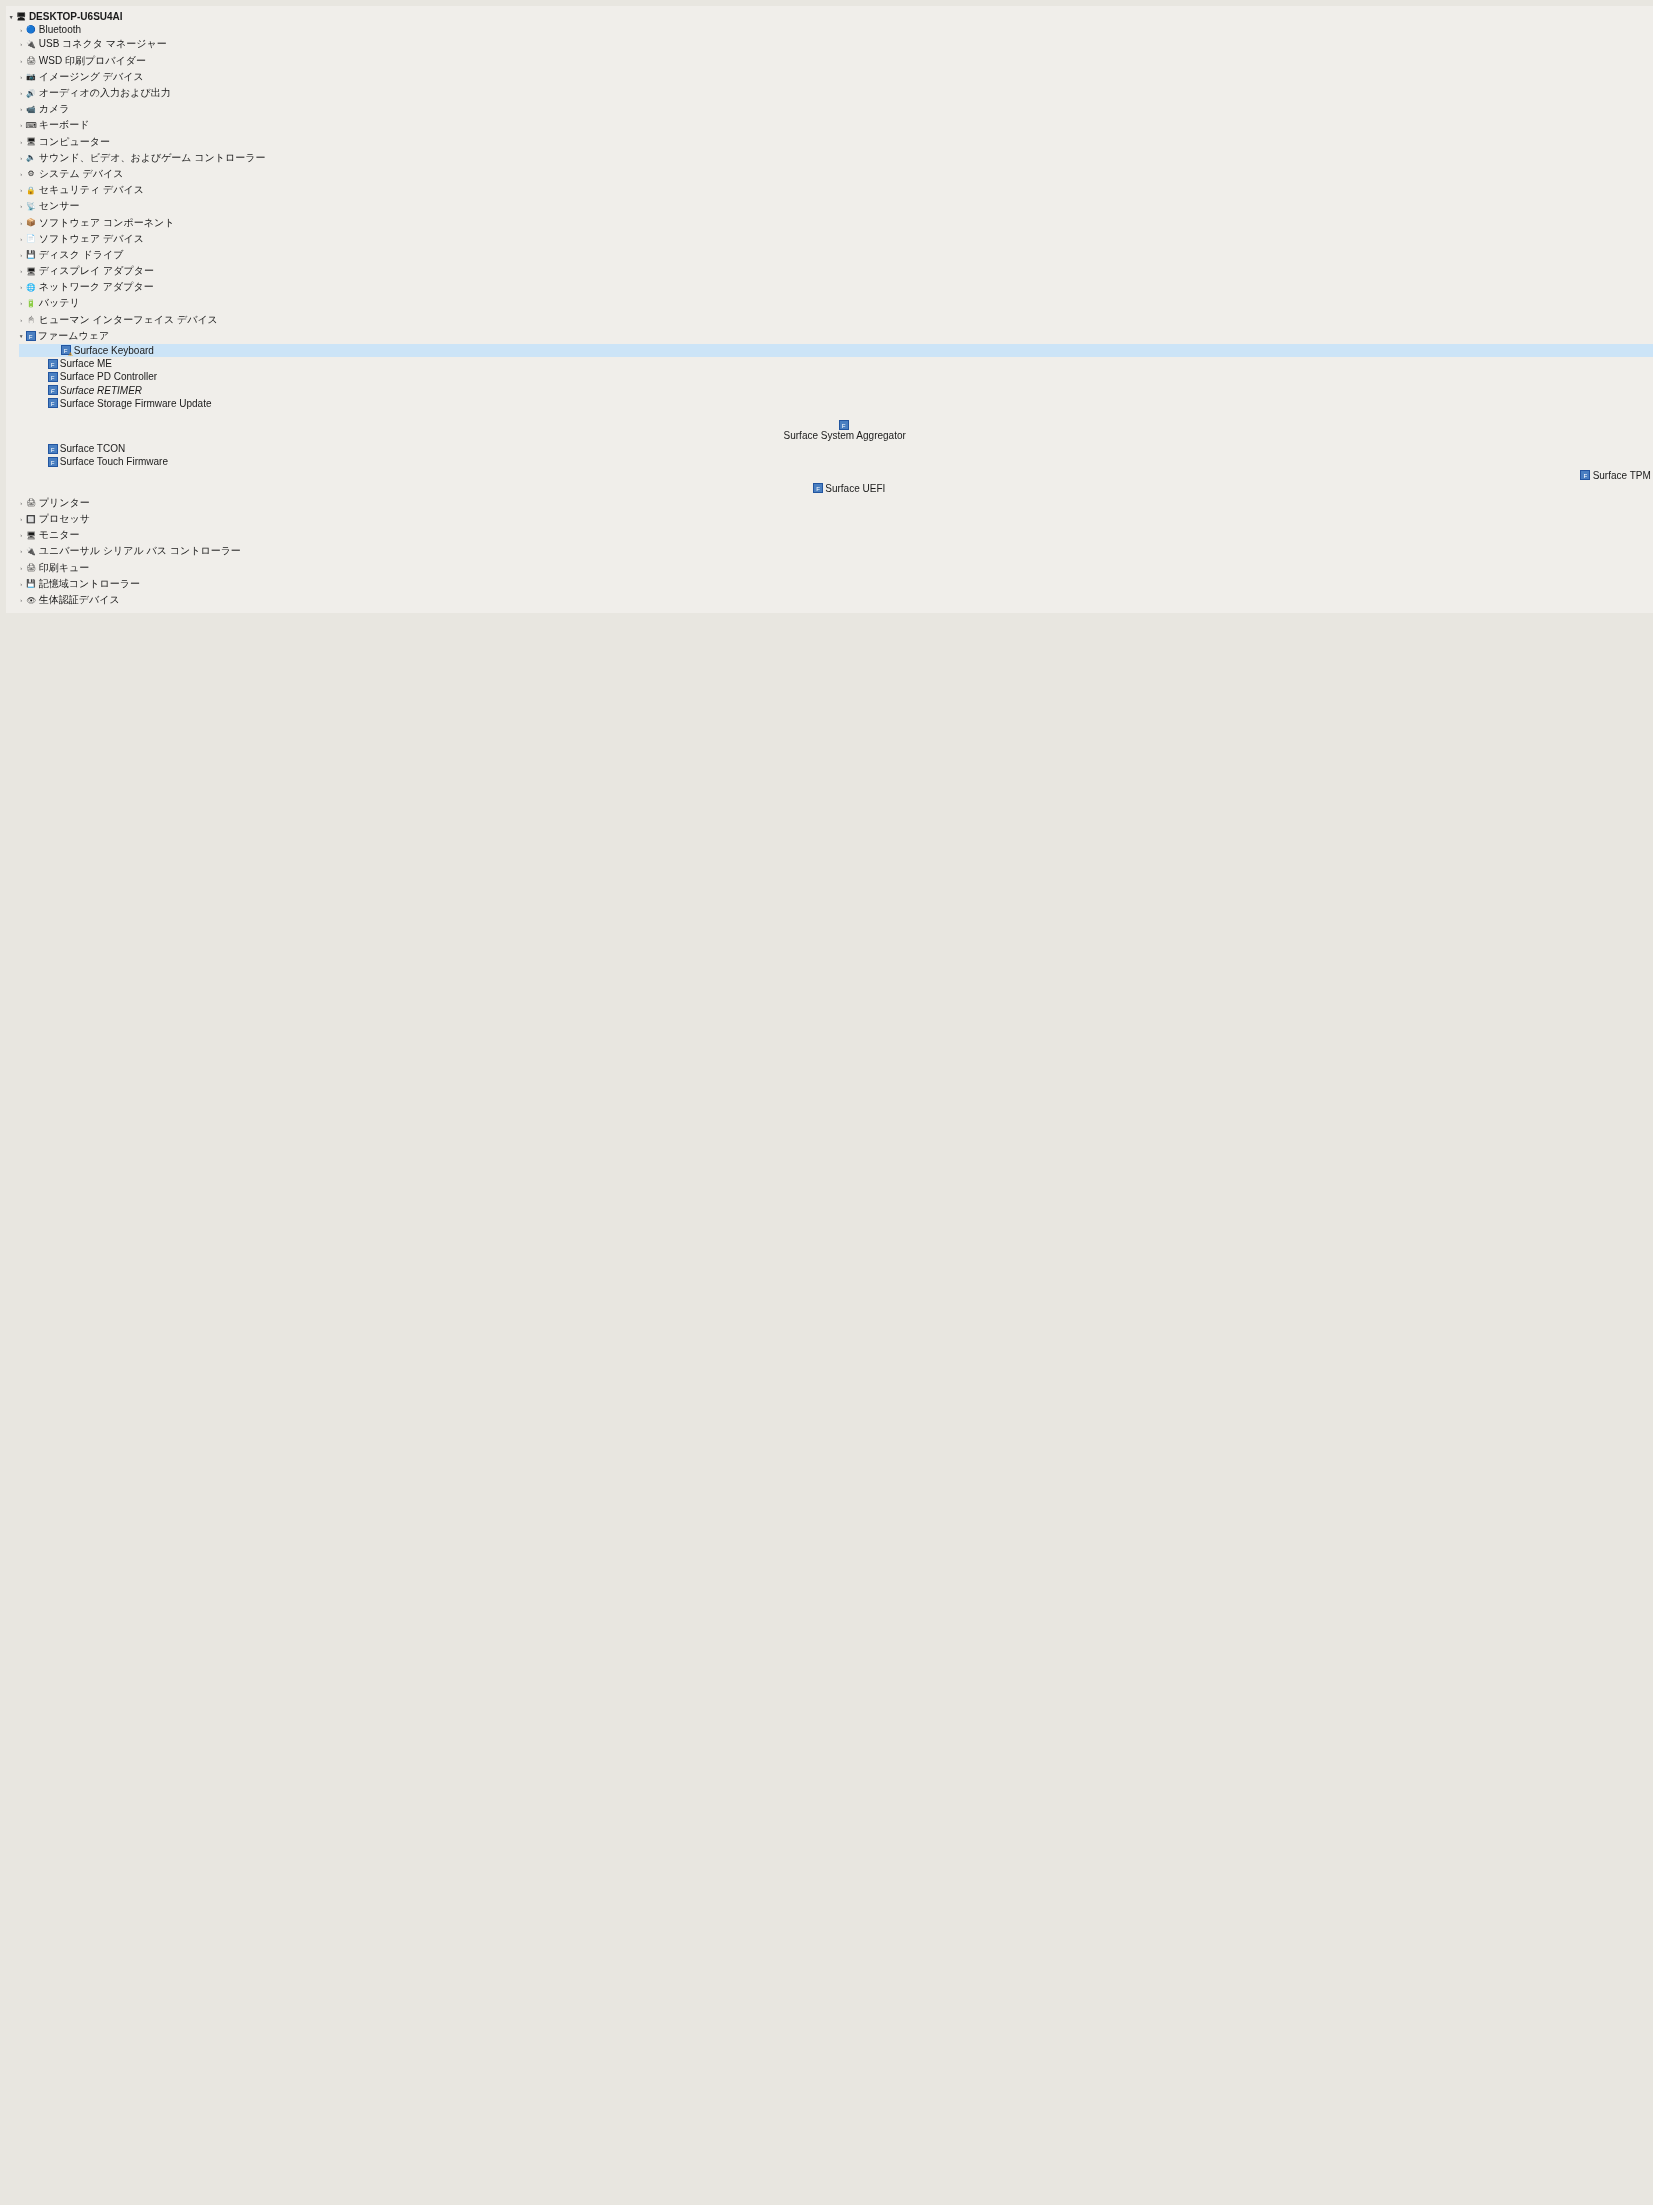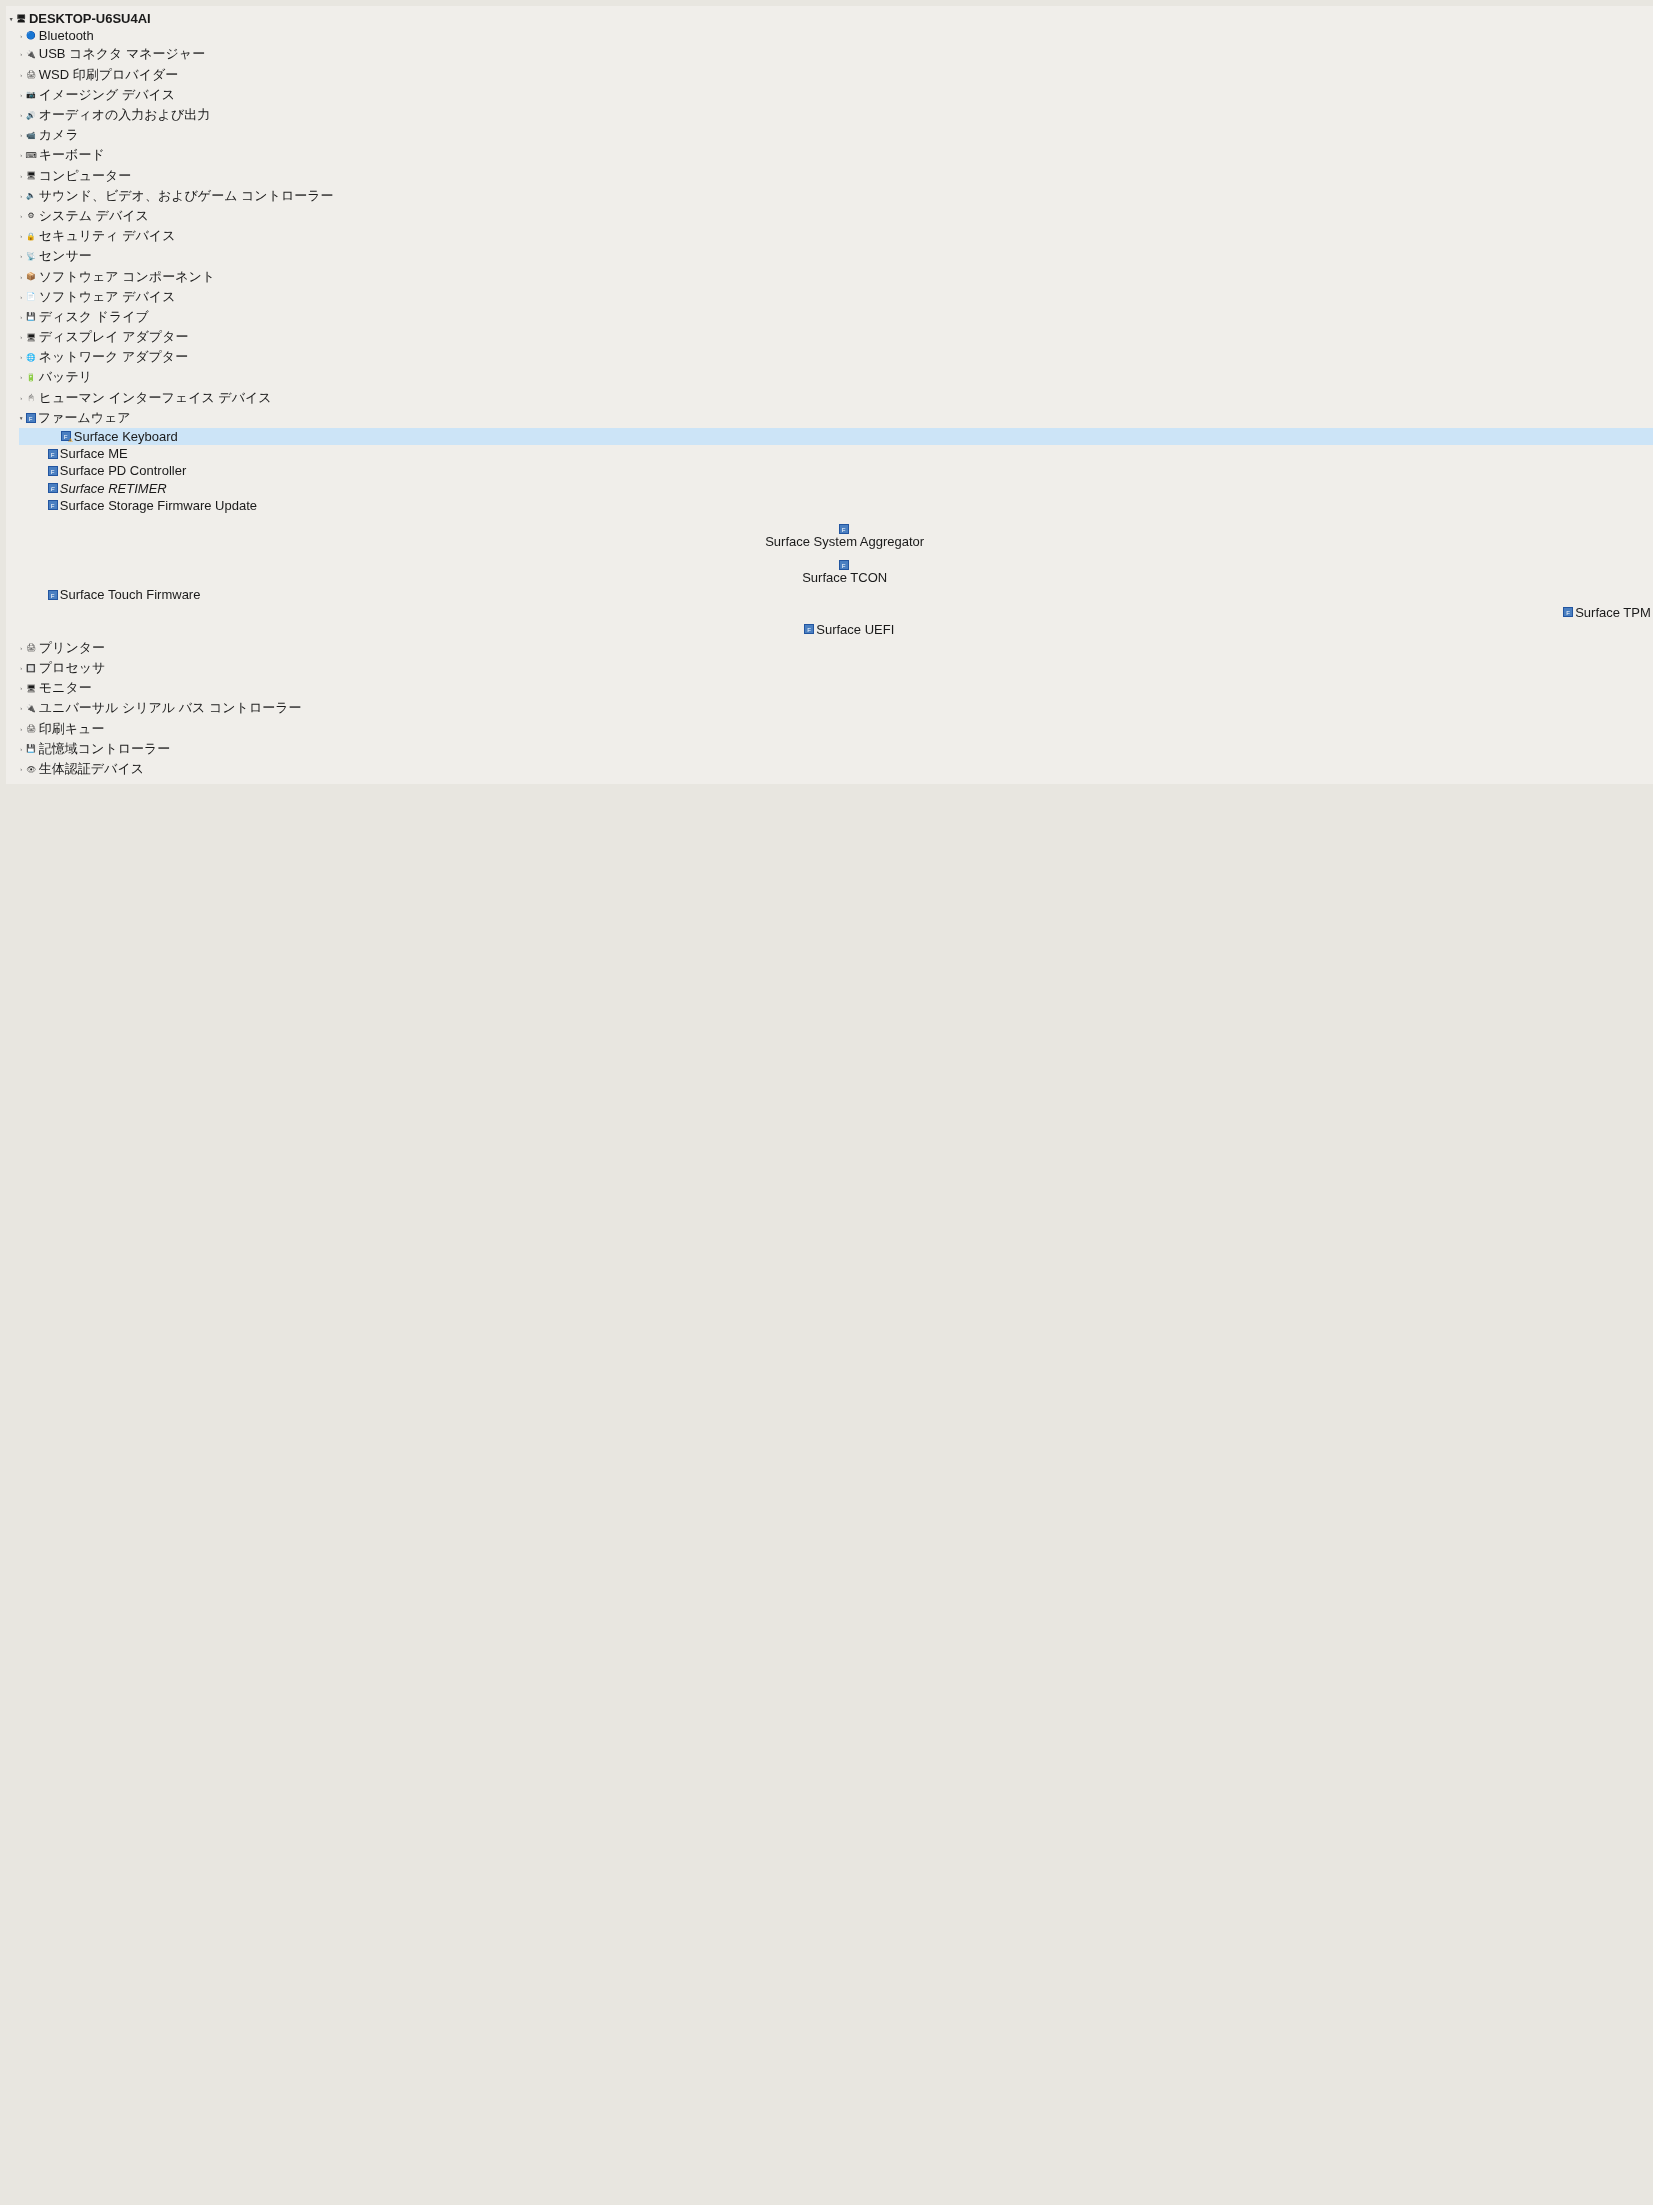--- a/index.html
+++ b/index.html
@@ -43,21 +43,21 @@
       width: 11px;
       height: 11px;
       display: inline-flex;
       align-items: center;
       justify-content: center;
       margin-right: 2.2px;
       font-size: 7.8px;
       flex-shrink: 0;
     }
     .label {
-      font-size: 13px;
+      font-size: 10px;
     }
     
     .root-item {
       display: flex;
       align-items: center;
       padding: 1.1px 2.2px;
       font-weight: 600;
     }
   </style>
 </head>
@@ -198,21 +198,21 @@
       <div class="tree-item" style="padding-left: 33px;">
         <span class="chevron empty"></span>
         <span style="display:inline-block;width:10px;height:10px;background:#4a7fc1;border:0.6px solid #2255a0;margin-right:2.2px;flex-shrink:0;font-size:6.1px;color:white;text-align:center;line-height:10px;">F</span>
         <span class="label">Surface Storage Firmware Update</span>
       </div>
       <div class="tree-item" style="padding-left: 33px; flex-direction: column;">
         <span class="chevron empty"></span>
         <span style="display:inline-block;width:10px;height:10px;background:#4a7fc1;border:0.6px solid #2255a0;margin-right:2.2px;flex-shrink:0;font-size:6.1px;color:white;text-align:center;line-height:10px;">F</span>
         <span class="label">Surface System Aggregator</span>
       </div>
-      <div class="tree-item" style="padding-left: 33px; flex-direction: column;">
+      <div class="tree-item" style="padding-left: 33px;">
         <span class="chevron empty"></span>
         <span style="display:inline-block;width:10px;height:10px;background:#4a7fc1;border:0.6px solid #2255a0;margin-right:2.2px;flex-shrink:0;font-size:6.1px;color:white;text-align:center;line-height:10px;">F</span>
         <span class="label">Surface TCON</span>
       </div>
       <div class="tree-item" style="padding-left: 33px;">
         <span class="chevron empty"></span>
         <span style="display:inline-block;width:10px;height:10px;background:#4a7fc1;border:0.6px solid #2255a0;margin-right:2.2px;flex-shrink:0;font-size:6.1px;color:white;text-align:center;line-height:10px;">F</span>
         <span class="label">Surface Touch Firmware</span>
       </div>
       <div class="tree-item" style="padding-left: 33px; justify-content: flex-end;">

